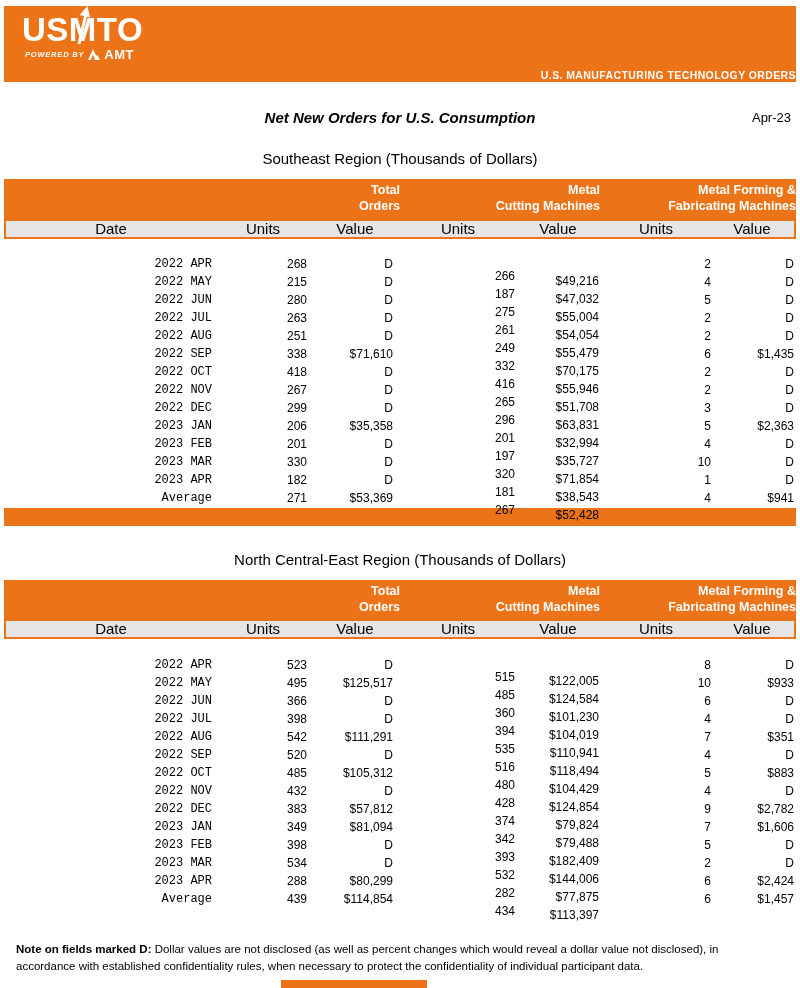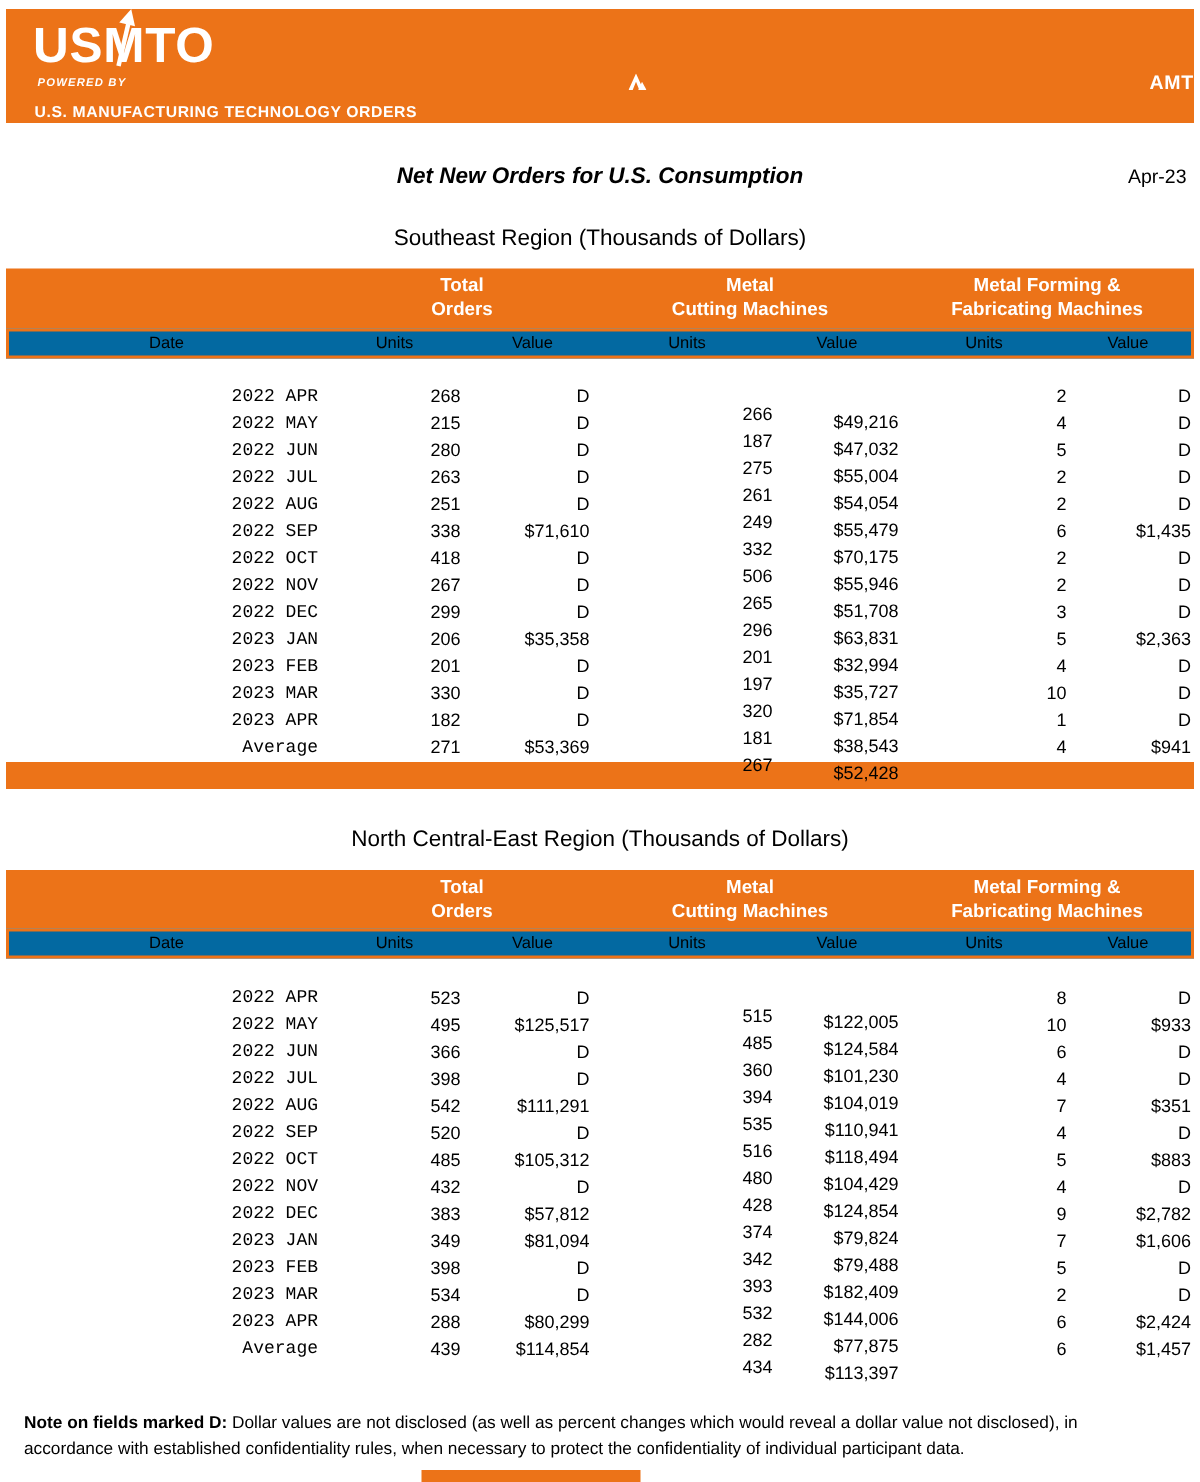--- a/index.html
+++ b/index.html
@@ -20,49 +20,48 @@
   }
   .logo-text {
     color: #fff; font-size: 33px; font-weight: 800;
     letter-spacing: 0.5px; line-height: 1; display: inline-block;
   }
   .logo-m { position: relative; display: inline-block; }
   .m-arrow { position: absolute; left: 3px; top: -9px; }
   .powered {
     margin: 1px 0 0 3px; display: flex; align-items: center; gap: 4px;
     color: #fff;
-    justify-content: space-between;
   }
   .powered-label { font-size: 7.5px; font-weight: bold; font-style: italic; letter-spacing: 0.8px; }
   .amt-mark { display: inline-block; }
   .amt-text { font-size: 13px; font-weight: 800; letter-spacing: 0.5px; }
   .tagline {
     margin: 7px 0 0 1px; color: #fff; font-size: 10.5px;
-    font-weight: bold; letter-spacing: 0.4px;
+    font-weight: bold; letter-spacing: 0.4px; text-align: right;
   }
 
   
   .title-row { position: relative; margin-top: 27px; text-align: center; height: 18px; }
   .report-title { font-size: 15px; font-weight: bold; font-style: italic; }
   .report-date { position: absolute; right: 9px; top: 1px; font-size: 13px; }
   .region-title { margin-top: 23px; text-align: center; font-size: 15px; height: 18px; }
 
   
   .dtable { margin: 11px 4px 0 4px; }
   .band {
     display: grid; grid-template-columns: 212px 184px 200px 196px;
     background: var(--orange); color: #fff;
-    font-size: 12.5px; font-weight: bold; text-align: center;
+    font-size: 12.5px; font-weight: bold; text-align: right;
     padding: 3px 0 4px 0; line-height: 1.3;
   }
   .band .gcell { white-space: pre-line; }
   .subhead {
     display: grid; grid-template-columns: 210px 94px 90px 116px 84px 112px 80px;
-    border: 2px solid var(--orange); background: #0369a1;
-    font-size: 11px; line-height: 16px; text-align: center;
+    border: 2px solid var(--orange); background: #e5e5e5;
+    font-size: 15px; line-height: 16px; text-align: center;
   }
   .rows { padding-top: 2px; }
   .trow {
     display: grid; grid-template-columns: 212px 94px 90px 116px 84px 112px 82px;
     height: 18px; align-items: center; font-size: 12px;
   }
   .trow .cell { text-align: right; }
   .trow .c0 { padding-right: 4px; font-family: Liberation Mono, monospace; }
   .trow .c1 { padding-right: 3px; }
   .trow .c2 { padding-right: 7px; }
@@ -180,21 +179,21 @@
         <div class="cell c2">$71,610</div>
         <div class="cell c3">332</div>
         <div class="cell c4">$70,175</div>
         <div class="cell c5">6</div>
         <div class="cell c6">$1,435</div>
       </div>
       <div class="trow">
         <div class="cell c0">2022 OCT</div>
         <div class="cell c1">418</div>
         <div class="cell c2">D</div>
-        <div class="cell c3">506</div>
+        <div class="cell c3">416</div>
         <div class="cell c4">$55,946</div>
         <div class="cell c5">2</div>
         <div class="cell c6">D</div>
       </div>
       <div class="trow">
         <div class="cell c0">2022 NOV</div>
         <div class="cell c1">267</div>
         <div class="cell c2">D</div>
         <div class="cell c3">265</div>
         <div class="cell c4">$51,708</div>

